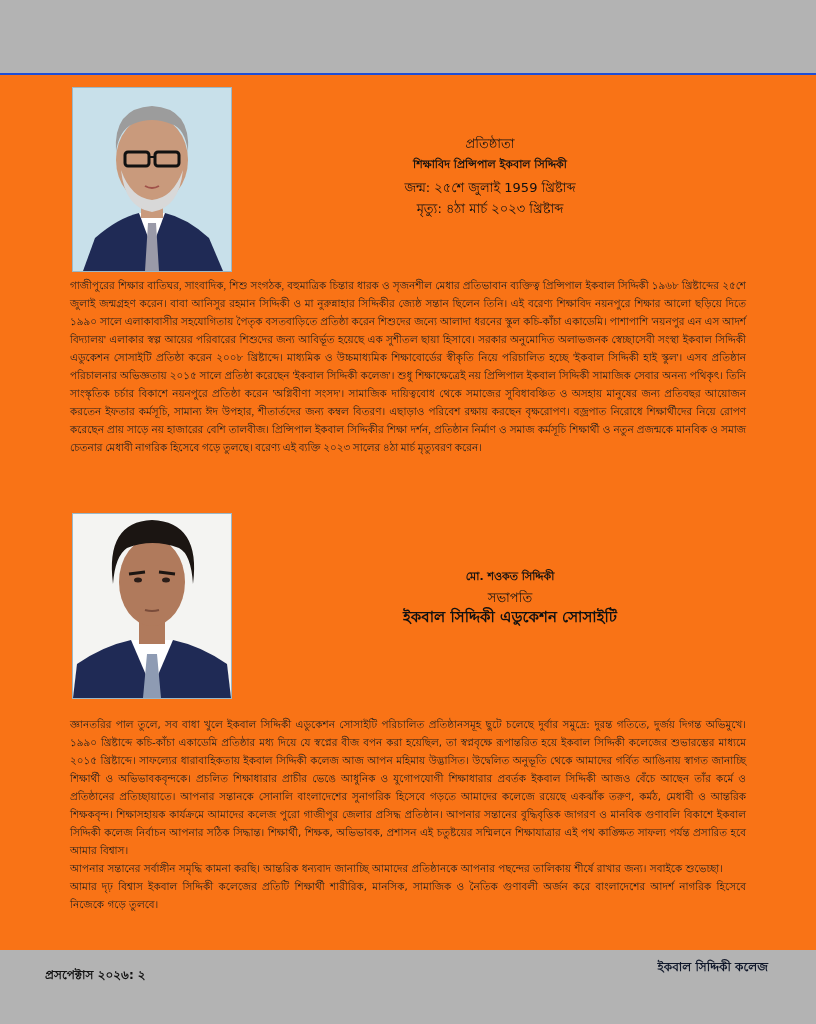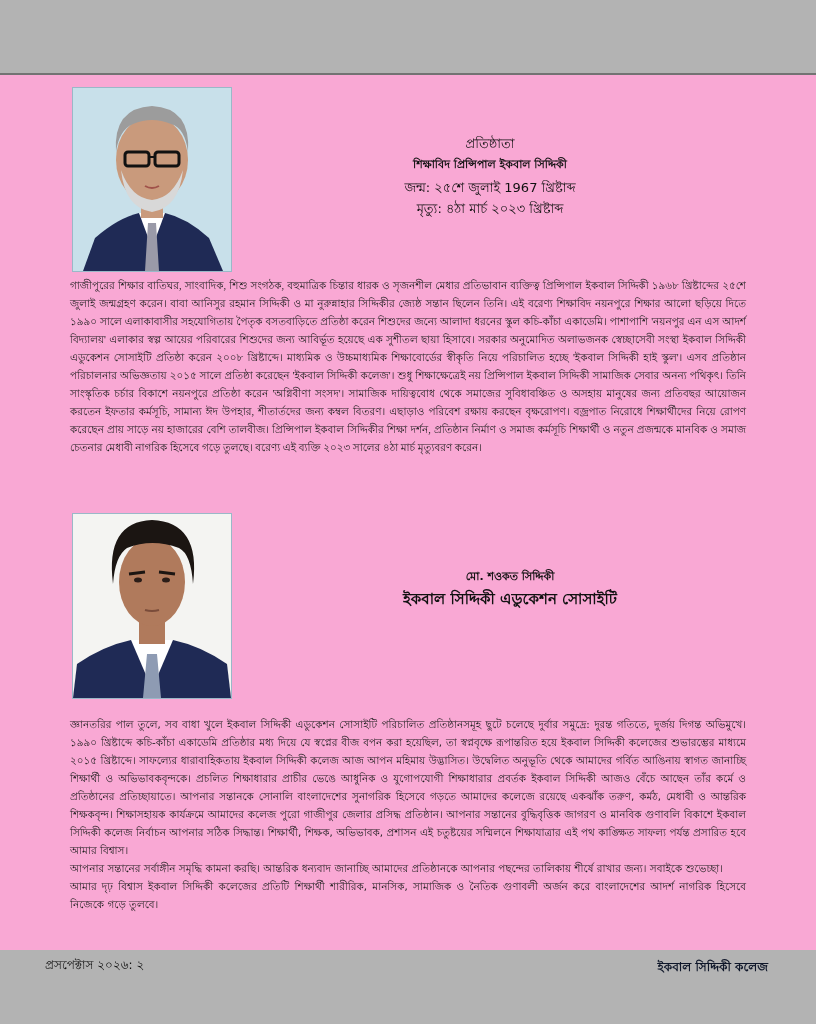--- a/index.html
+++ b/index.html
@@ -6,28 +6,28 @@
   body {
     width: 816px; height: 1024px; overflow: hidden;
     background: #b3b3b3;
     font-family: "DejaVu Sans", sans-serif;
     color: #1a1a1a;
     position: relative;
   }
   .top-band { position: absolute; left: 0; top: 0; width: 816px; height: 73px; background: #b3b3b3; }
   .page {
     position: absolute; left: 0; top: 73px; width: 816px; height: 875px;
-    background: #f9a8d4;
-    border-top: 2px solid #737373;
+    background: #f97316;
+    border-top: 2px solid #1d4ed8;
   }
   .footer {
     position: absolute; left: 0; top: 950px; width: 816px; height: 74px;
     background: #b3b3b3;
   }
-  .footer-left { position: absolute; left: 45px; top: 6px; font-size: 12px; font-weight: normal; color: #111; }
+  .footer-left { position: absolute; left: 45px; top: 16px; font-size: 12px; font-weight: bold; color: #111; }
   .footer-right { position: absolute; right: 48px; top: 8px; font-size: 12px; font-weight: bold; color: #0f172a; }
 
   .photo {
     position: absolute; border: 1px solid #9ab8c8; overflow: hidden;
   }
   .photo1 { left: 72px; top: 12px; width: 158px; height: 183px; background: #c8e0ea; }
   .photo2 { left: 72px; top: 438px; width: 158px; height: 184px; background: #f4f4f2; }
 
   .bio-head { position: absolute; text-align: center; color: #111; }
   .bio-head1 { left: 340px; top: 60px; width: 300px; }
@@ -65,21 +65,21 @@
       <rect x="52" y="64" width="24" height="14" rx="3" fill="none" stroke="#111" stroke-width="3"></rect>
       <rect x="82" y="64" width="24" height="14" rx="3" fill="none" stroke="#111" stroke-width="3"></rect>
       <line x1="76" y1="69" x2="82" y2="69" stroke="#111" stroke-width="2"></line>
       <path d="M72 98 Q79 102 86 98" stroke="#a0524a" stroke-width="2" fill="none"></path>
     </svg>
   </div>
 
   <div class="bio-head bio-head1">
     <div class="role-small">প্রতিষ্ঠাতা</div>
     <div class="name-big">শিক্ষাবিদ প্রিন্সিপাল ইকবাল সিদ্দিকী</div>
-    <div class="meta">জন্ম: ২৫শে জুলাই 1967 খ্রিষ্টাব্দ</div>
+    <div class="meta">জন্ম: ২৫শে জুলাই 1959 খ্রিষ্টাব্দ</div>
     <div class="meta">মৃত্যু: ৪ঠা মার্চ ২০২৩ খ্রিষ্টাব্দ</div>
   </div>
 
   <div class="para para1">
     <p>গাজীপুরের শিক্ষার বাতিঘর, সাংবাদিক, শিশু সংগঠক, বহুমাত্রিক চিন্তার ধারক ও সৃজনশীল মেধার প্রতিভাবান ব্যক্তিত্ব প্রিন্সিপাল ইকবাল সিদ্দিকী ১৯৬৮ খ্রিষ্টাব্দের ২৫শে জুলাই জন্মগ্রহণ করেন। বাবা আনিসুর রহমান সিদ্দিকী ও মা নুরুন্নাহার সিদ্দিকীর জ্যেষ্ঠ সন্তান ছিলেন তিনি। এই বরেণ্য শিক্ষাবিদ নয়নপুরে শিক্ষার আলো ছড়িয়ে দিতে ১৯৯০ সালে এলাকাবাসীর সহযোগিতায় পৈতৃক বসতবাড়িতে প্রতিষ্ঠা করেন শিশুদের জন্যে আলাদা ধরনের স্কুল কচি-কাঁচা একাডেমি। পাশাপাশি 'নয়নপুর এন এস আদর্শ বিদ্যালয়' এলাকার স্বল্প আয়ের পরিবারের শিশুদের জন্য আবির্ভূত হয়েছে এক সুশীতল ছায়া হিসাবে। সরকার অনুমোদিত অলাভজনক স্বেচ্ছাসেবী সংস্থা ইকবাল সিদ্দিকী এডুকেশন সোসাইটি প্রতিষ্ঠা করেন ২০০৮ খ্রিষ্টাব্দে। মাধ্যমিক ও উচ্চমাধ্যমিক শিক্ষাবোর্ডের স্বীকৃতি নিয়ে পরিচালিত হচ্ছে 'ইকবাল সিদ্দিকী হাই স্কুল'। এসব প্রতিষ্ঠান পরিচালনার অভিজ্ঞতায় ২০১৫ সালে প্রতিষ্ঠা করেছেন 'ইকবাল সিদ্দিকী কলেজ'। শুধু শিক্ষাক্ষেত্রেই নয় প্রিন্সিপাল ইকবাল সিদ্দিকী সামাজিক সেবার অনন্য পথিকৃৎ। তিনি সাংস্কৃতিক চর্চার বিকাশে নয়নপুরে প্রতিষ্ঠা করেন 'অগ্নিবীণা সংসদ'। সামাজিক দায়িত্ববোধ থেকে সমাজের সুবিধাবঞ্চিত ও অসহায় মানুষের জন্য প্রতিবছর আয়োজন করতেন ইফতার কর্মসূচি, সামান্য ঈদ উপহার, শীতার্তদের জন্য কম্বল বিতরণ। এছাড়াও পরিবেশ রক্ষায় করছেন বৃক্ষরোপণ। বজ্রপাত নিরোধে শিক্ষার্থীদের নিয়ে রোপণ করেছেন প্রায় সাড়ে নয় হাজারের বেশি তালবীজ। প্রিন্সিপাল ইকবাল সিদ্দিকীর শিক্ষা দর্শন, প্রতিষ্ঠান নির্মাণ ও সমাজ কর্মসূচি শিক্ষার্থী ও নতুন প্রজন্মকে মানবিক ও সমাজ চেতনার মেধাবী নাগরিক হিসেবে গড়ে তুলছে। বরেণ্য এই ব্যক্তি ২০২৩ সালের ৪ঠা মার্চ মৃত্যুবরণ করেন।</p>
   </div>
 
   <div class="photo photo2">
     <svg width="158" height="184" viewBox="0 0 158 184">
       <rect width="158" height="184" fill="#f4f4f2"></rect>
@@ -91,20 +91,21 @@
       <path d="M40 70 Q32 8 79 6 Q128 8 120 70 Q118 40 106 34 Q79 24 54 34 Q42 42 40 70 Z" fill="#1b1512"></path>
       <path d="M56 60 L72 58 M86 58 L102 60" stroke="#1b1512" stroke-width="3"></path>
       <ellipse cx="65" cy="66" rx="4" ry="2.5" fill="#2b1d18"></ellipse>
       <ellipse cx="93" cy="66" rx="4" ry="2.5" fill="#2b1d18"></ellipse>
       <path d="M72 96 Q79 98 86 96" stroke="#7a4c3a" stroke-width="2" fill="none"></path>
     </svg>
   </div>
 
   <div class="bio-head bio-head2">
     <div class="name-big">মো. শওকত সিদ্দিকী</div>
+    <div class="role-small">সভাপতি</div>
     <div class="org">ইকবাল সিদ্দিকী এডুকেশন সোসাইটি</div>
   </div>
 
   <div class="para para2">
     <p>জ্ঞানতরির পাল তুলে, সব বাধা খুলে ইকবাল সিদ্দিকী এডুকেশন সোসাইটি পরিচালিত প্রতিষ্ঠানসমূহ ছুটে চলেছে দুর্বার সমুদ্রে: দুরন্ত গতিতে, দুর্জয় দিগন্ত অভিমুখে। ১৯৯০ খ্রিষ্টাব্দে কচি-কাঁচা একাডেমি প্রতিষ্ঠার মধ্য দিয়ে যে স্বপ্নের বীজ বপন করা হয়েছিল, তা স্বপ্নবৃক্ষে রূপান্তরিত হয়ে ইকবাল সিদ্দিকী কলেজের শুভারম্ভের মাধ্যমে ২০১৫ খ্রিষ্টাব্দে। সাফল্যের ধারাবাহিকতায় ইকবাল সিদ্দিকী কলেজ আজ আপন মহিমায় উদ্ভাসিত। উদ্বেলিত অনুভূতি থেকে আমাদের গর্বিত আঙিনায় স্বাগত জানাচ্ছি শিক্ষার্থী ও অভিভাবকবৃন্দকে। প্রচলিত শিক্ষাধারার প্রাচীর ভেঙে আধুনিক ও যুগোপযোগী শিক্ষাধারার প্রবর্তক ইকবাল সিদ্দিকী আজও বেঁচে আছেন তাঁর কর্মে ও প্রতিষ্ঠানের প্রতিচ্ছায়াতে। আপনার সন্তানকে সোনালি বাংলাদেশের সুনাগরিক হিসেবে গড়তে আমাদের কলেজে রয়েছে একঝাঁক তরুণ, কর্মঠ, মেধাবী ও আন্তরিক শিক্ষকবৃন্দ। শিক্ষাসহায়ক কার্যক্রমে আমাদের কলেজ পুরো গাজীপুর জেলার প্রসিদ্ধ প্রতিষ্ঠান। আপনার সন্তানের বুদ্ধিবৃত্তিক জাগরণ ও মানবিক গুণাবলি বিকাশে ইকবাল সিদ্দিকী কলেজ নির্বাচন আপনার সঠিক সিদ্ধান্ত। শিক্ষার্থী, শিক্ষক, অভিভাবক, প্রশাসন এই চতুষ্টয়ের সম্মিলনে শিক্ষাযাত্রার এই পথ কাঙ্ক্ষিত সাফল্য পর্যন্ত প্রসারিত হবে আমার বিশ্বাস।</p>
     <p>আপনার সন্তানের সর্বাঙ্গীন সমৃদ্ধি কামনা করছি। আন্তরিক ধন্যবাদ জানাচ্ছি আমাদের প্রতিষ্ঠানকে আপনার পছন্দের তালিকায় শীর্ষে রাখার জন্য। সবাইকে শুভেচ্ছা।</p>
     <p>আমার দৃঢ় বিশ্বাস ইকবাল সিদ্দিকী কলেজের প্রতিটি শিক্ষার্থী শারীরিক, মানসিক, সামাজিক ও নৈতিক গুণাবলী অর্জন করে বাংলাদেশের আদর্শ নাগরিক হিসেবে নিজেকে গড়ে তুলবে।</p>
   </div>
 </div>
 

